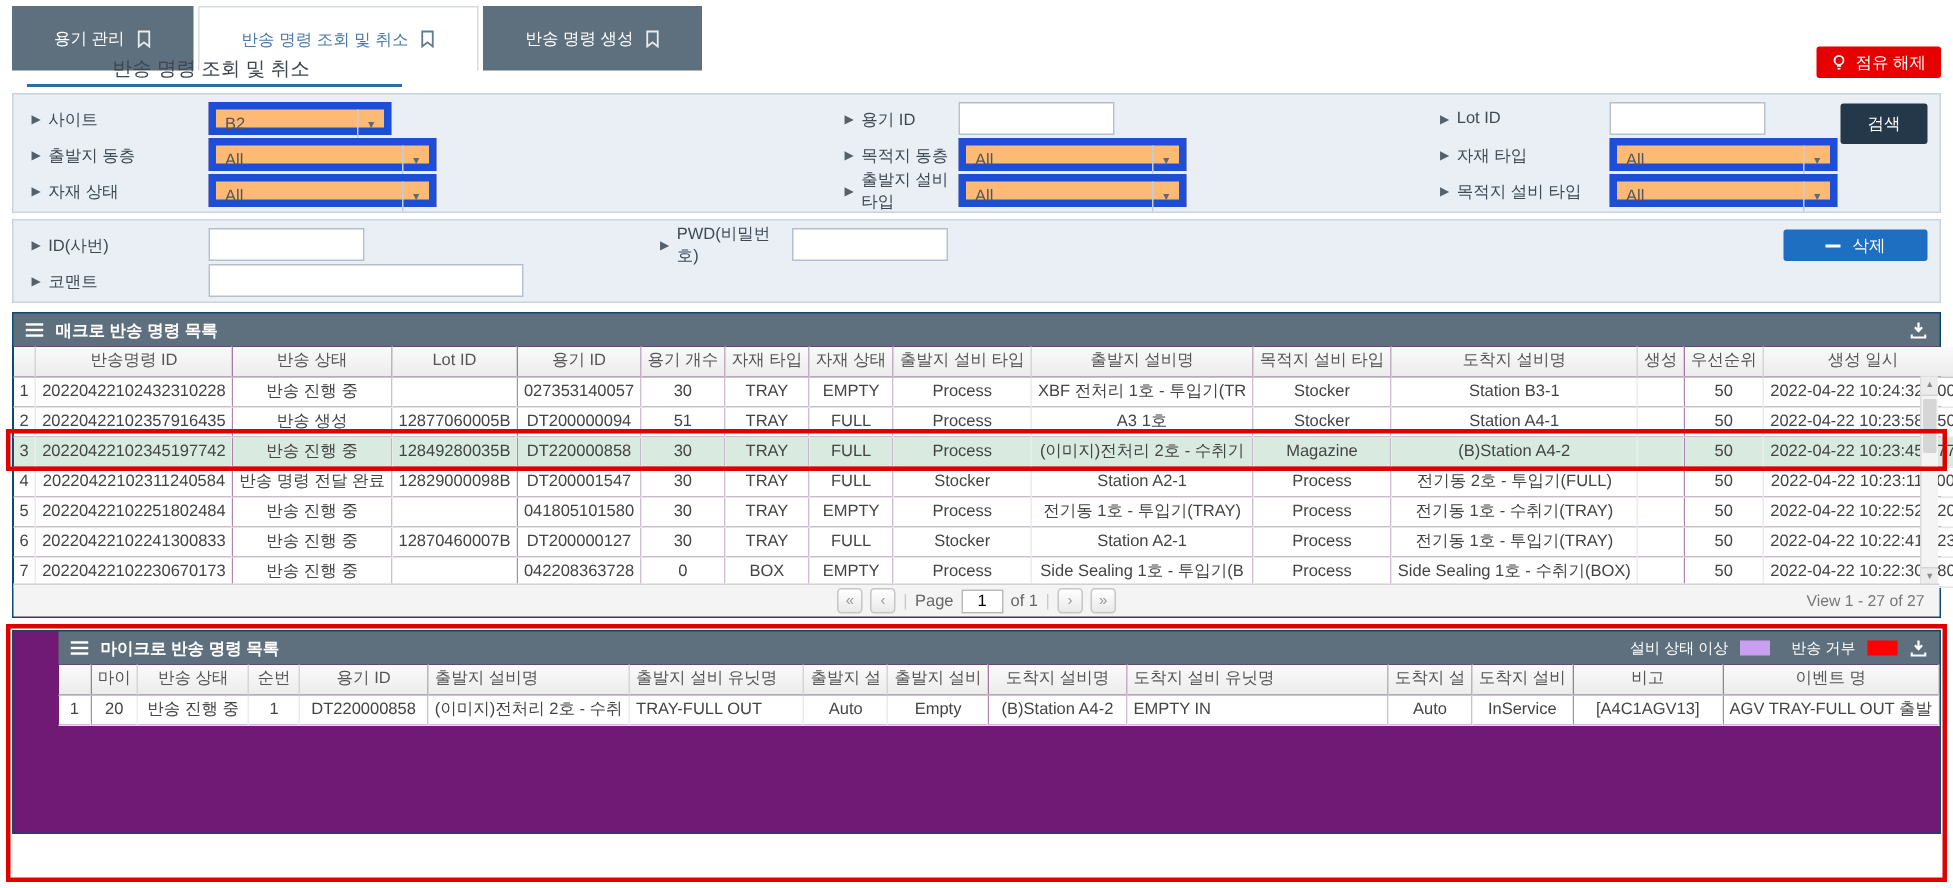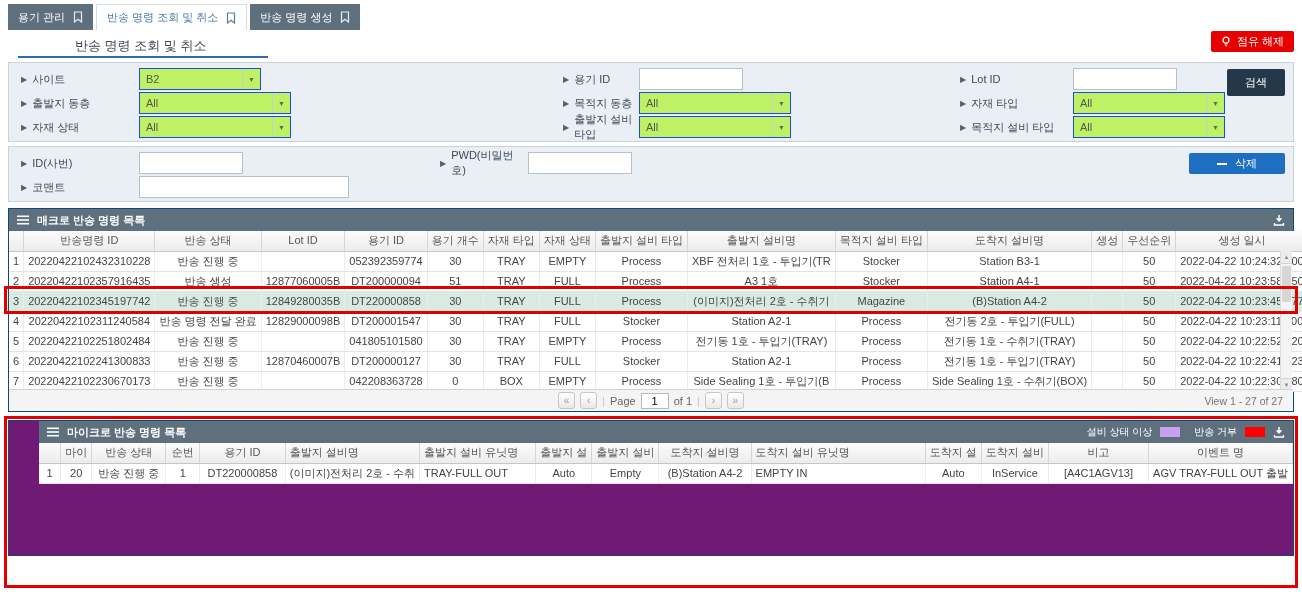--- a/index.html
+++ b/index.html
@@ -5,41 +5,41 @@
   :root{
     --titlebar-slate:#5e6f7d; --accent-red:#e60000; --delete-blue:#1e6ec2;
     --search-navy:#24384a; --selected-row:#d9ebe1; --legend-purple:#c9a0f0;
     --legend-red:#ff0000; --annotation:#e00000; --tab-underline:#2e6da8;
   }
   *{box-sizing:border-box; margin:0; padding:0;}
   html,body{width:1302px; height:592px; overflow:hidden; background:#fff;
     font-family:"Liberation Sans","DejaVu Sans",sans-serif; font-size:11px; color:#444;}
   
   .tabbar{position:absolute; top:4px; left:8px; height:26px; display:flex; gap:3px;}
-  .tab{height:26px; display:flex; align-items:center; justify-content:center; gap:8px;
-    background:var(--titlebar-slate); color:#fff; padding:0 10px; font-size:11px; cursor:pointer;}
+  .tab{height:43px; display:flex; align-items:center; justify-content:center; gap:8px;
+    background:var(--titlebar-slate); color:#fff; padding:0 28px; font-size:11px; cursor:pointer;}
   .tab .bm{color:#e8edf1;}
   .tab.active{background:#fff; color:#4b7aa8; border:1px solid #d7dde3; border-bottom:none;}
   .tab.active .bm{color:#5e7c95;}
   
   .page-title{position:absolute; top:37px; left:75px; font-size:13px; color:#3c4650;}
   .title-underline{position:absolute; top:56px; left:18px; width:250px; height:2px; background:var(--tab-underline);}
   .btn-release{position:absolute; top:31px; right:8px; height:21px; padding:0 10px;
     background:var(--accent-red); color:#fff; border:none; border-radius:2px; font-size:11px;
     display:flex; align-items:center; gap:6px; cursor:pointer;}
   
   .panel{position:absolute; left:8px; right:8px; background:#e9eff5; border:1px solid #c9d3dc;}
   .panel1{top:62px; height:80px; padding:4px 0;}
   .panel2{top:146px; height:56px; padding:4px 0;}
   .f-row{display:flex; align-items:center; height:24px;}
   .f-lab{display:flex; align-items:center; gap:5px; color:#3e4953; font-size:11px; padding-left:12px;}
   .f-lab .arr{font-size:8px; color:#55606a;}
   .w-lab1{width:130px;} .w-lab2{width:88px;} .w-lab3{width:125px;}
   .sp2{margin-left:290px;} .sp3{margin-left:205px;}
-  .dd{position:relative; height:22px; background:#bef264; border:1px solid #1d4ed8; cursor:pointer;}
+  .dd{position:relative; height:22px; background:#fdba74; border:5px solid #1d4ed8; cursor:pointer;}
   .dd .val{display:block; line-height:20px; padding:0 22px 0 6px; color:#555; overflow:hidden; white-space:nowrap;}
   .dd .arrow{position:absolute; top:0; right:0; width:18px; height:20px; border-left:1px solid #c3cdd6;
     display:flex; align-items:center; justify-content:center; font-size:7px; color:#5f6a74;}
   .ti{height:22px; border:1px solid #b5c0ca; background:#fff; font-size:11px; padding:0 5px;
     font-family:inherit; color:#444;}
   .btn-search{position:absolute; top:6px; right:8px; width:58px; height:27px; background:var(--search-navy);
     color:#fff; border:none; border-radius:2px; font-size:11px; cursor:pointer;}
   .btn-delete{position:absolute; top:6px; right:8px; height:21px; padding:0 28px; background:var(--delete-blue);
     color:#fff; border:none; border-radius:2px; font-size:11px; display:flex; align-items:center; gap:8px; cursor:pointer;}
   .minus{display:inline-block; width:10px; height:2px; background:#fff;}
@@ -279,21 +279,21 @@
           <th>우선순위</th>
           <th>생성 일시</th>
         </tr>
       </thead>
       <tbody>
         <tr>
           <td>1</td>
           <td>20220422102432310228</td>
           <td>반송 진행 중</td>
           <td></td>
-          <td>052392359774</td>
+          <td>027353140057</td>
           <td>30</td>
           <td>TRAY</td>
           <td>EMPTY</td>
           <td>Process</td>
           <td>XBF 전처리 1호 - 투입기(TR</td>
           <td>Stocker</td>
           <td>Station B3-1</td>
           <td></td>
           <td>50</td>
           <td>2022-04-22 10:24:32.700</td>

